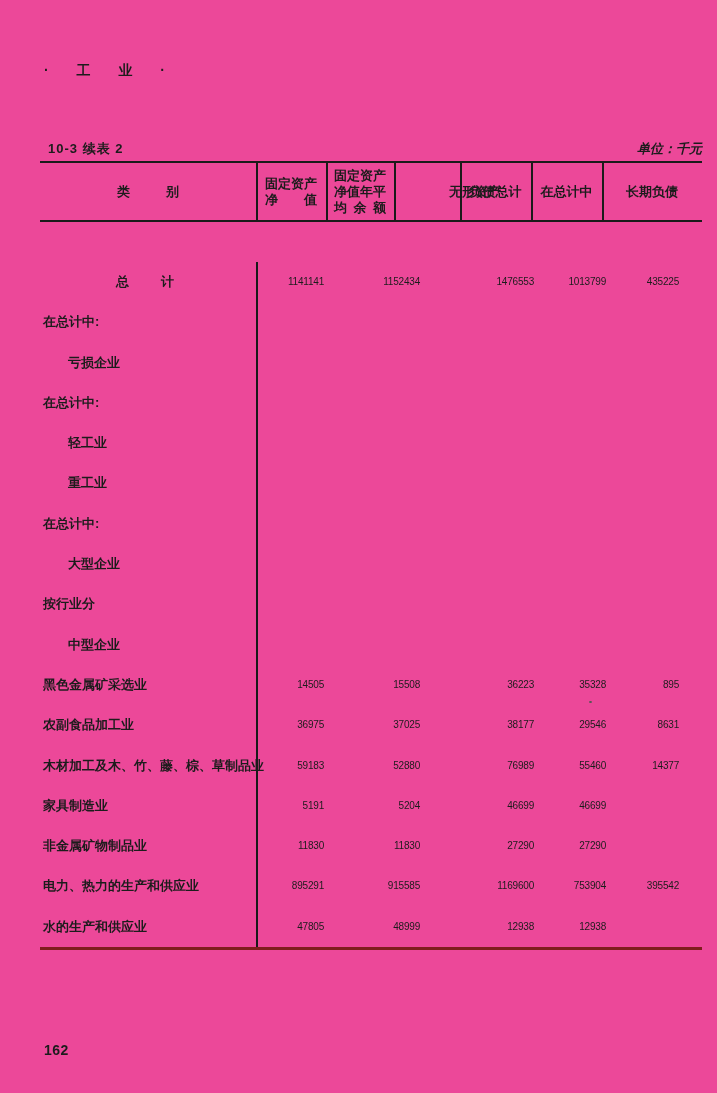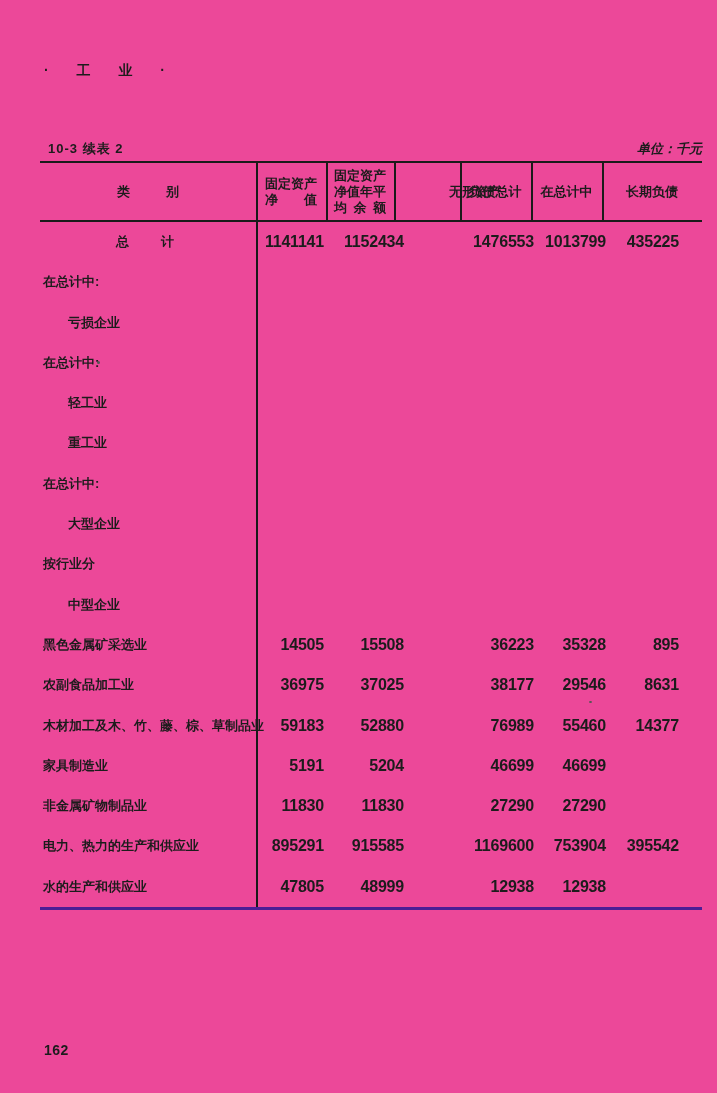--- a/index.html
+++ b/index.html
@@ -28,38 +28,38 @@
     position:relative;height:57px;border-bottom:2px solid #1a1a1a;
   }
   .vline{position:absolute;top:0;bottom:0;width:2px;background:#1a1a1a;}
   .hcell{
     position:absolute;top:0;height:100%;
     display:flex;flex-direction:column;justify-content:center;align-items:center;
     font-size:13px;font-weight:700;line-height:16px;
   }
   .hline{width:52px;text-align:justify;-moz-text-align-last:justify;text-align-last:justify;white-space:pre;}
   .stub-head .hline{width:62px;}
-  .tbody{position:relative;border-bottom:3px solid #4c1d95;}
+  .tbody{position:relative;border-bottom:3px solid #7f1d1d;margin-top:40px;}
   .stub-rule{position:absolute;top:0;bottom:0;left:216px;width:2px;background:#1a1a1a;}
   .row{position:relative;height:40.3px;}
   .rlabel{
     position:absolute;top:0;line-height:40.3px;white-space:nowrap;
     font-size:13px;font-weight:700;
   }
   .row.flush  .rlabel{left:3px;}
   .row.indent .rlabel{left:28px;}
   .row.total  .rlabel{
     left:76px;width:58px;text-align:justify;
     -moz-text-align-last:justify;text-align-last:justify;white-space:pre;
   }
   .val{
     position:absolute;top:0;line-height:40.3px;
-    font-size:16px;font-weight:700;letter-spacing:-0.2px;white-space:nowrap;
-  }
-  .v0{right:378px;} .v1{right:298px;text-align:right;}
+    font-size:10px;font-weight:400;letter-spacing:-0.2px;white-space:nowrap;
+  }
+  .v0{right:378px;} .v1{right:282px;text-align:right;}
   .v3{right:168px;} .v4{right:96px;}  .v5{right:23px;}
   .page-number{
     position:absolute;left:44px;top:1042px;
     font-size:14px;font-weight:600;letter-spacing:0.5px;
   }
   .speckle{position:absolute;background:#555;border-radius:50%;}
 </style>
 </head>
 <body>
 

